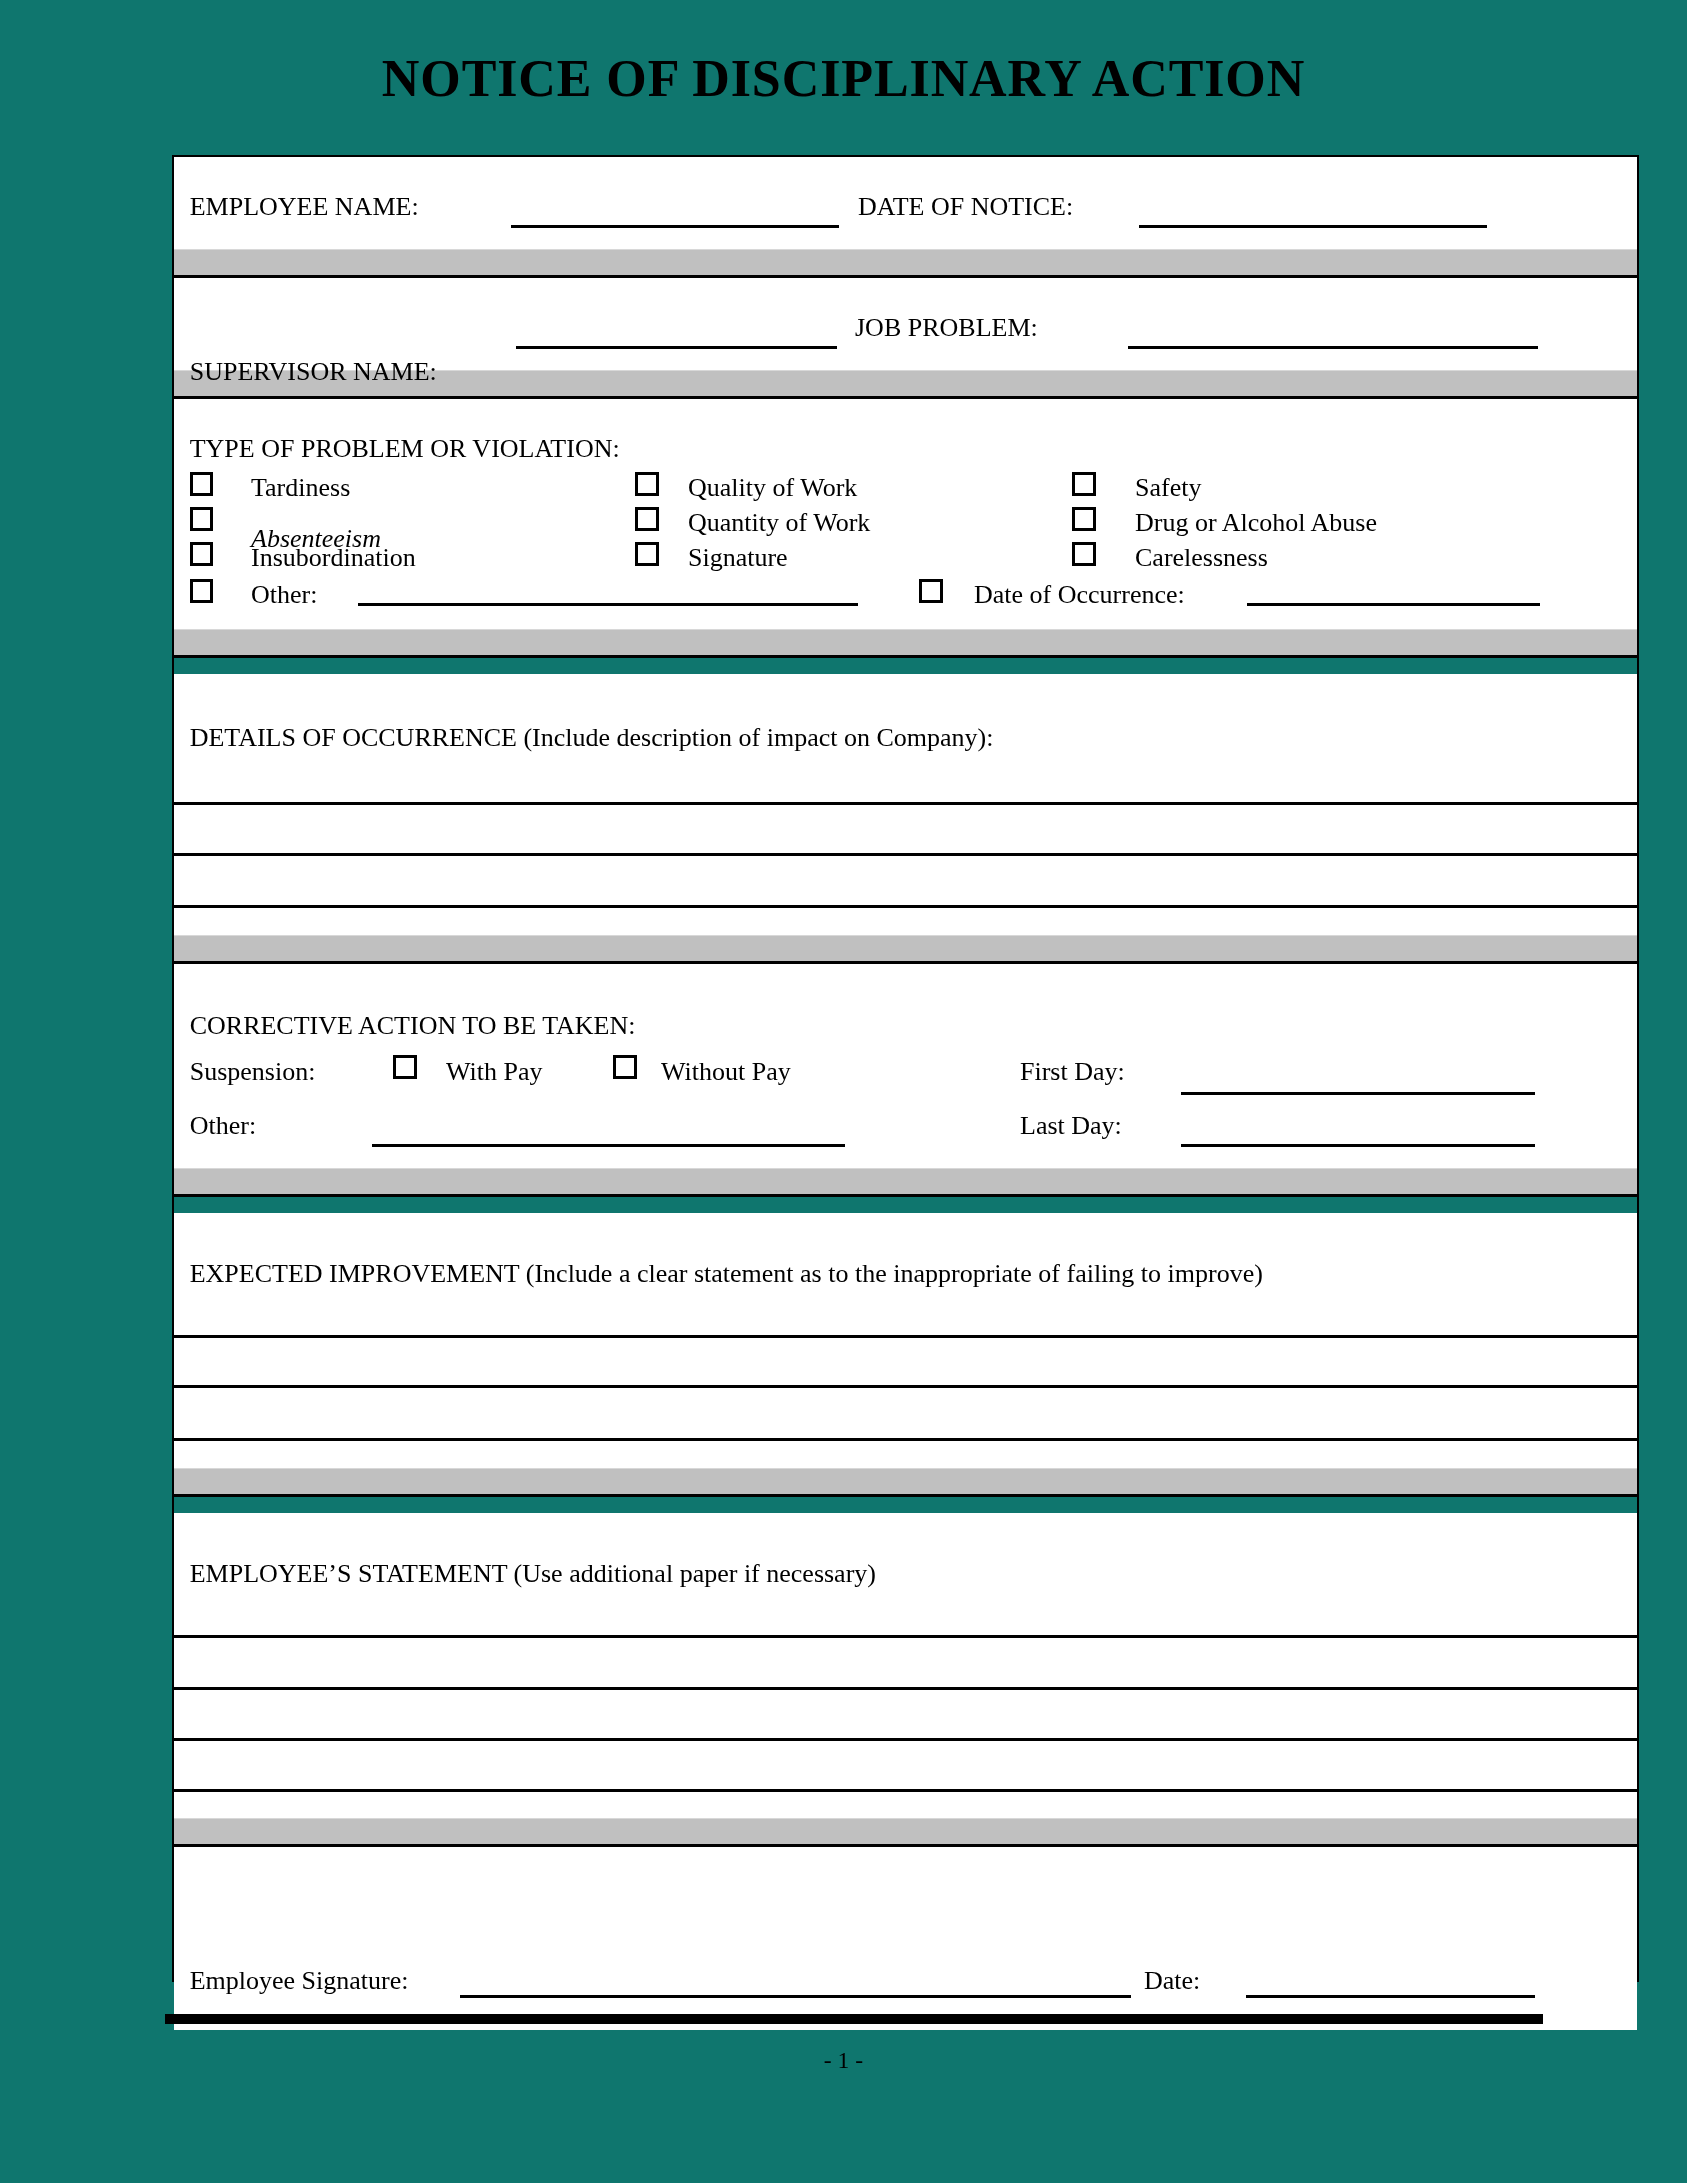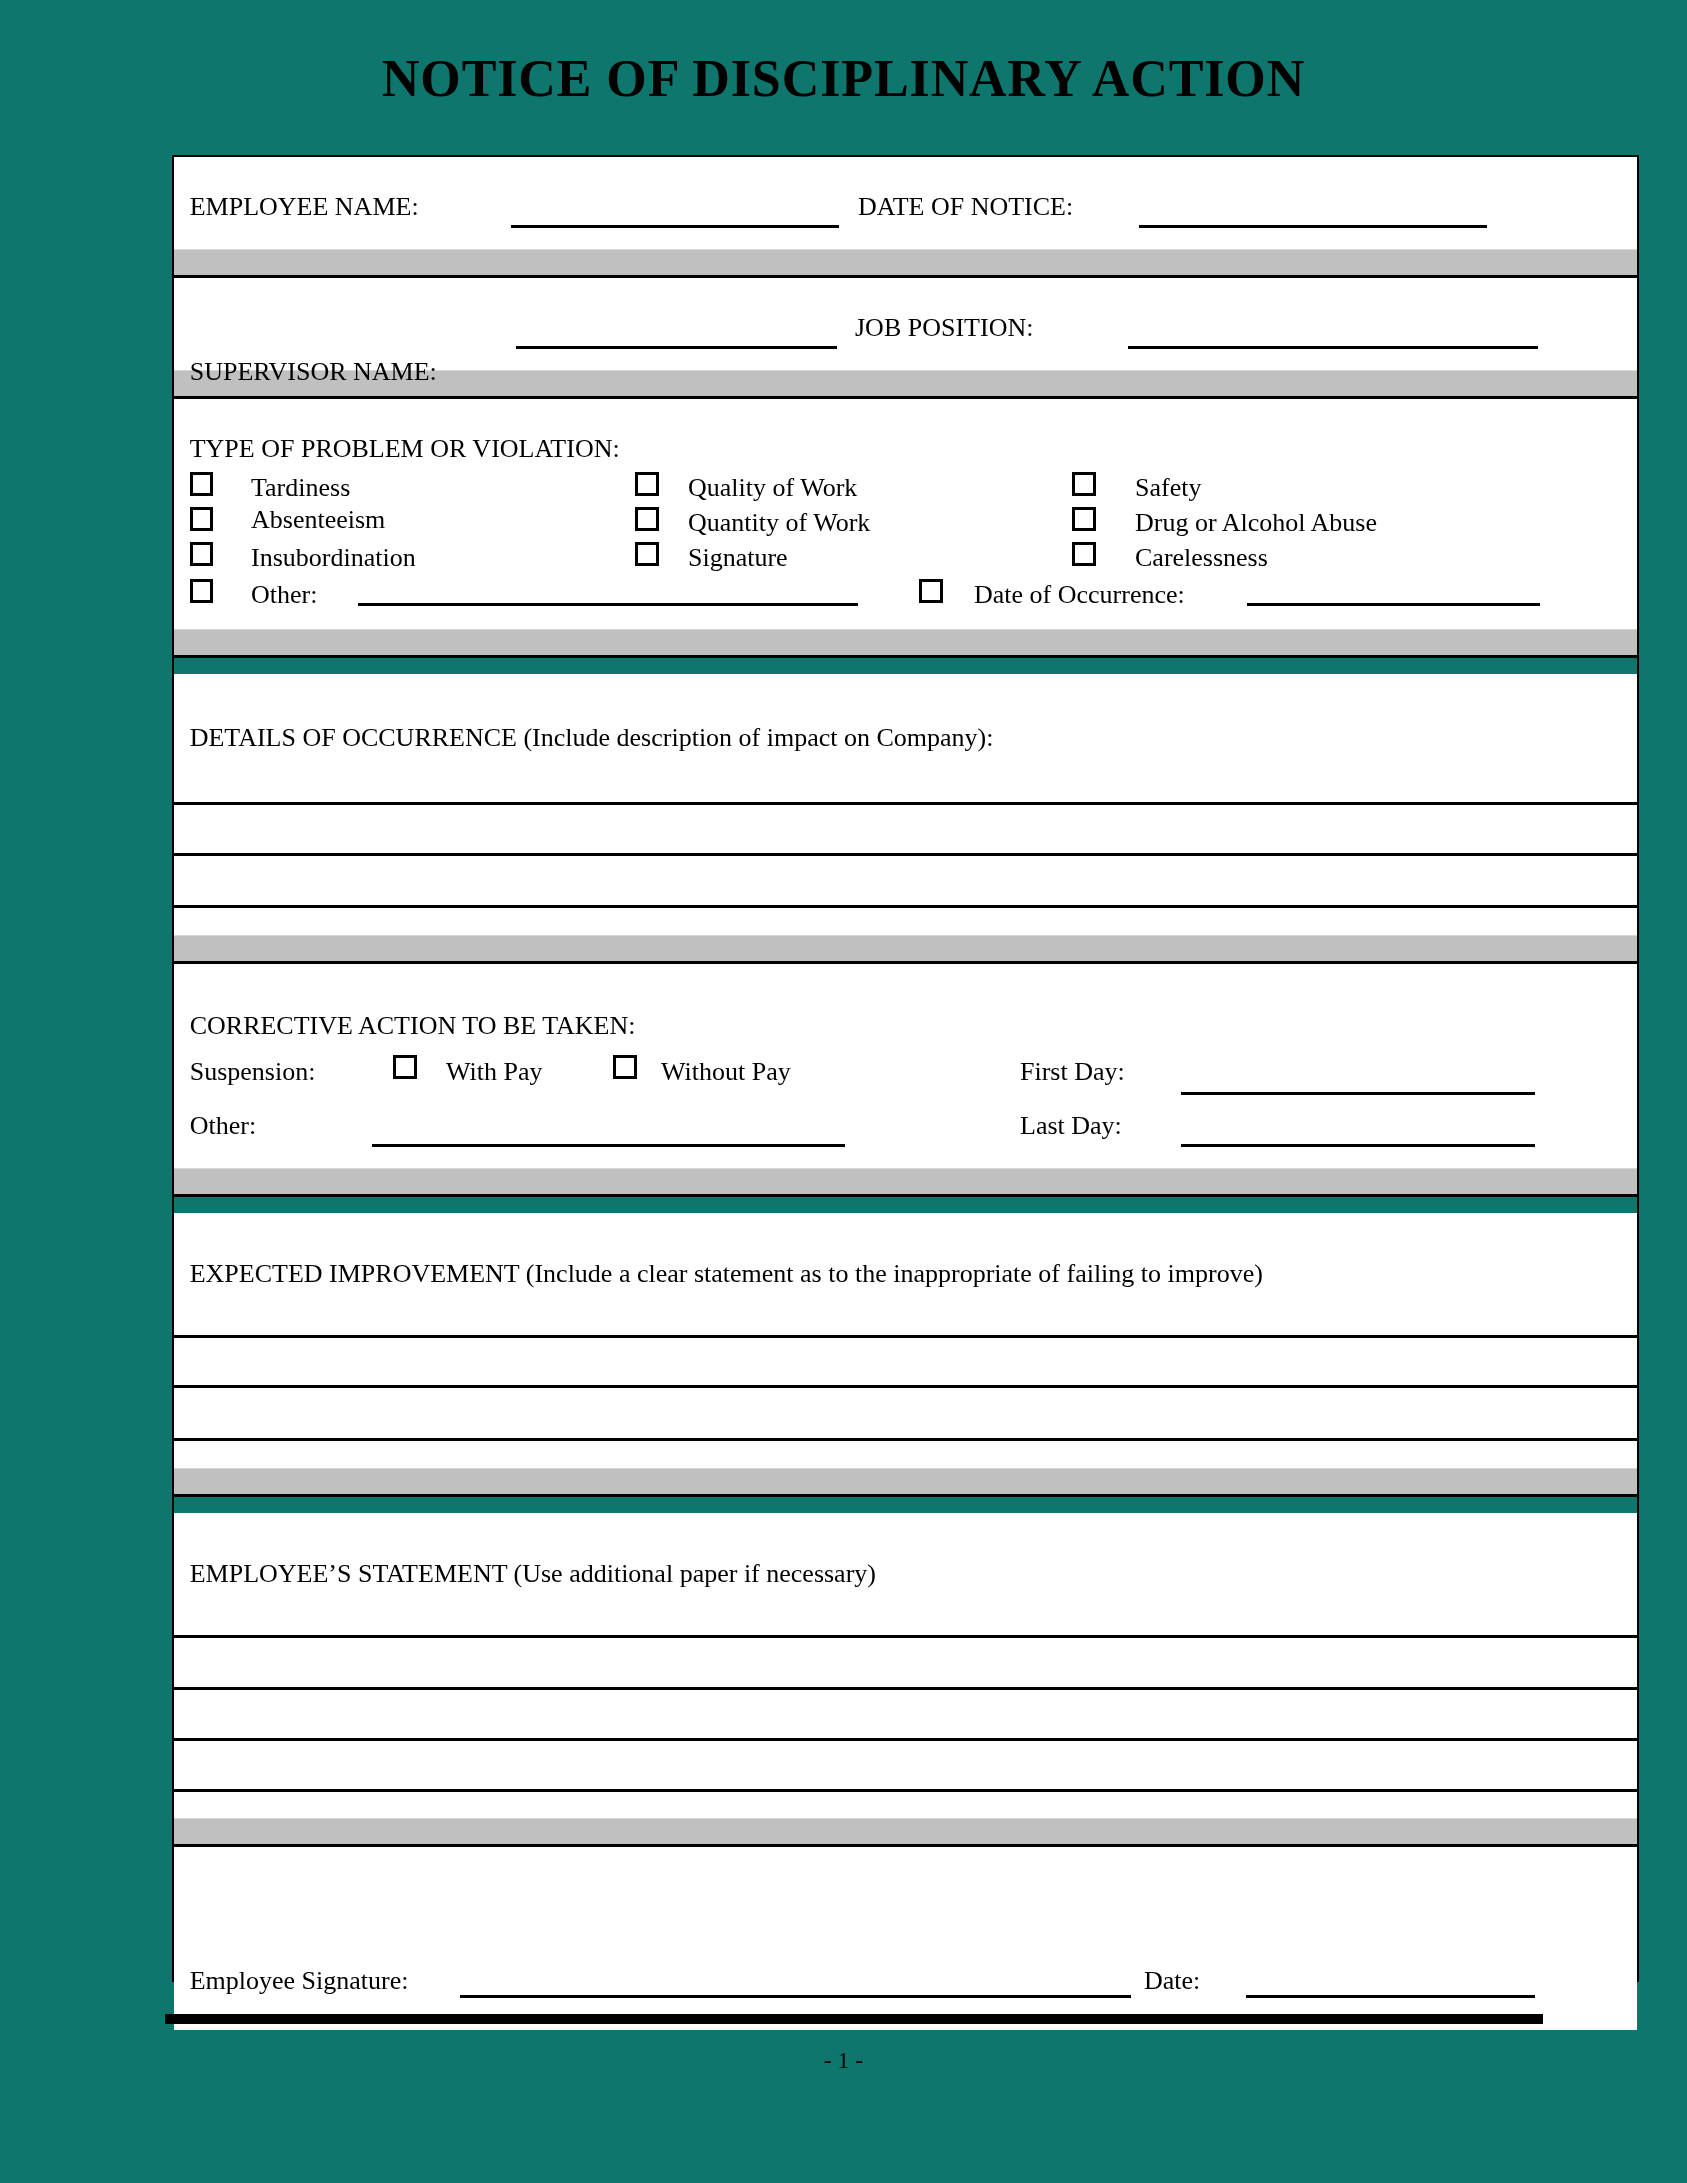--- a/index.html
+++ b/index.html
@@ -46,38 +46,38 @@
       <div class="wline" style="left:337px;top:68px;width:328px;"></div>
       <span class="label" style="left:684px;top:35px;">DATE OF NOTICE:</span>
       <div class="wline" style="left:965px;top:68px;width:348px;"></div>
     </div>
 
     <div class="sep" style="background:#c0c0c0;"></div>
 
     <div class="row" style="height:92px;">
       <span class="label" style="left:15.7px;top:35px;margin-top:44px;">SUPERVISOR NAME:</span>
       <div class="wline" style="left:342px;top:68px;width:321px;"></div>
-      <span class="label" style="left:681px;top:35px;">JOB POSITION:</span>
+      <span class="label" style="left:681px;top:35px;">JOB PROBLEM:</span>
       <div class="wline" style="left:954px;top:68px;width:410px;"></div>
     </div>
 
     <div class="sep" style="background:#c0c0c0;"></div>
 
     <div class="row" style="height:230px;">
       <span class="label" style="left:15.7px;top:35px;">TYPE OF PROBLEM OR VIOLATION:</span>
 
       <span class="cb" style="left:15.7px;top:73px;"></span>
       <span class="label" style="left:77px;top:74px;">Tardiness</span>
       <span class="cb" style="left:461px;top:73px;"></span>
       <span class="label" style="left:514px;top:74px;">Quality of Work</span>
       <span class="cb" style="left:898px;top:73px;"></span>
       <span class="label" style="left:961px;top:74px;">Safety</span>
 
       <span class="cb" style="left:15.7px;top:108px;"></span>
-      <span class="label" style="left:77px;top:106px;">Absenteeism</span>
+      <span class="label" style="left:77px;top:125px;font-style:italic;">Absenteeism</span>
       <span class="cb" style="left:461px;top:108px;"></span>
       <span class="label" style="left:514px;top:109px;">Quantity of Work</span>
       <span class="cb" style="left:898px;top:108px;"></span>
       <span class="label" style="left:961px;top:109px;">Drug or Alcohol Abuse</span>
 
       <span class="cb" style="left:15.7px;top:143px;"></span>
       <span class="label" style="left:77px;top:144px;">Insubordination</span>
       <span class="cb" style="left:461px;top:143px;"></span>
       <span class="label" style="left:514px;top:144px;">Signature</span>
       <span class="cb" style="left:898px;top:143px;"></span>

